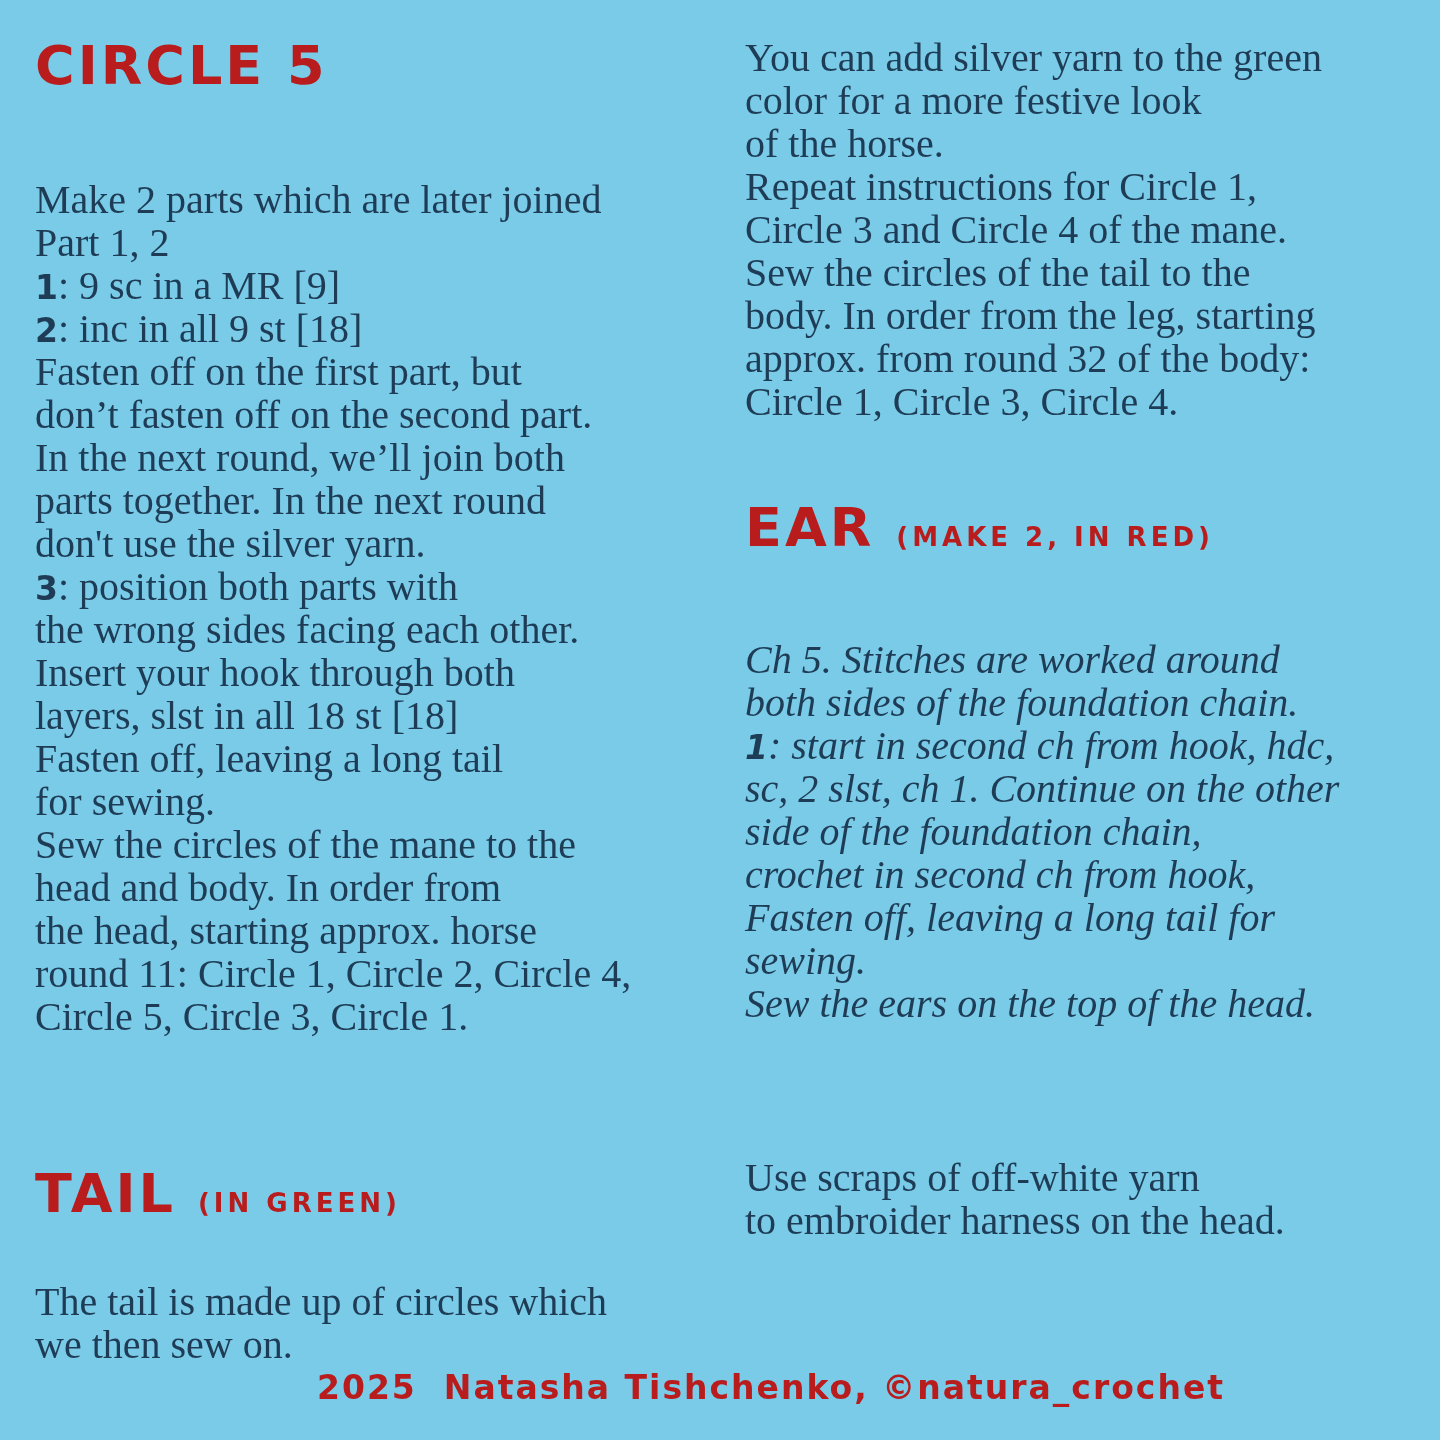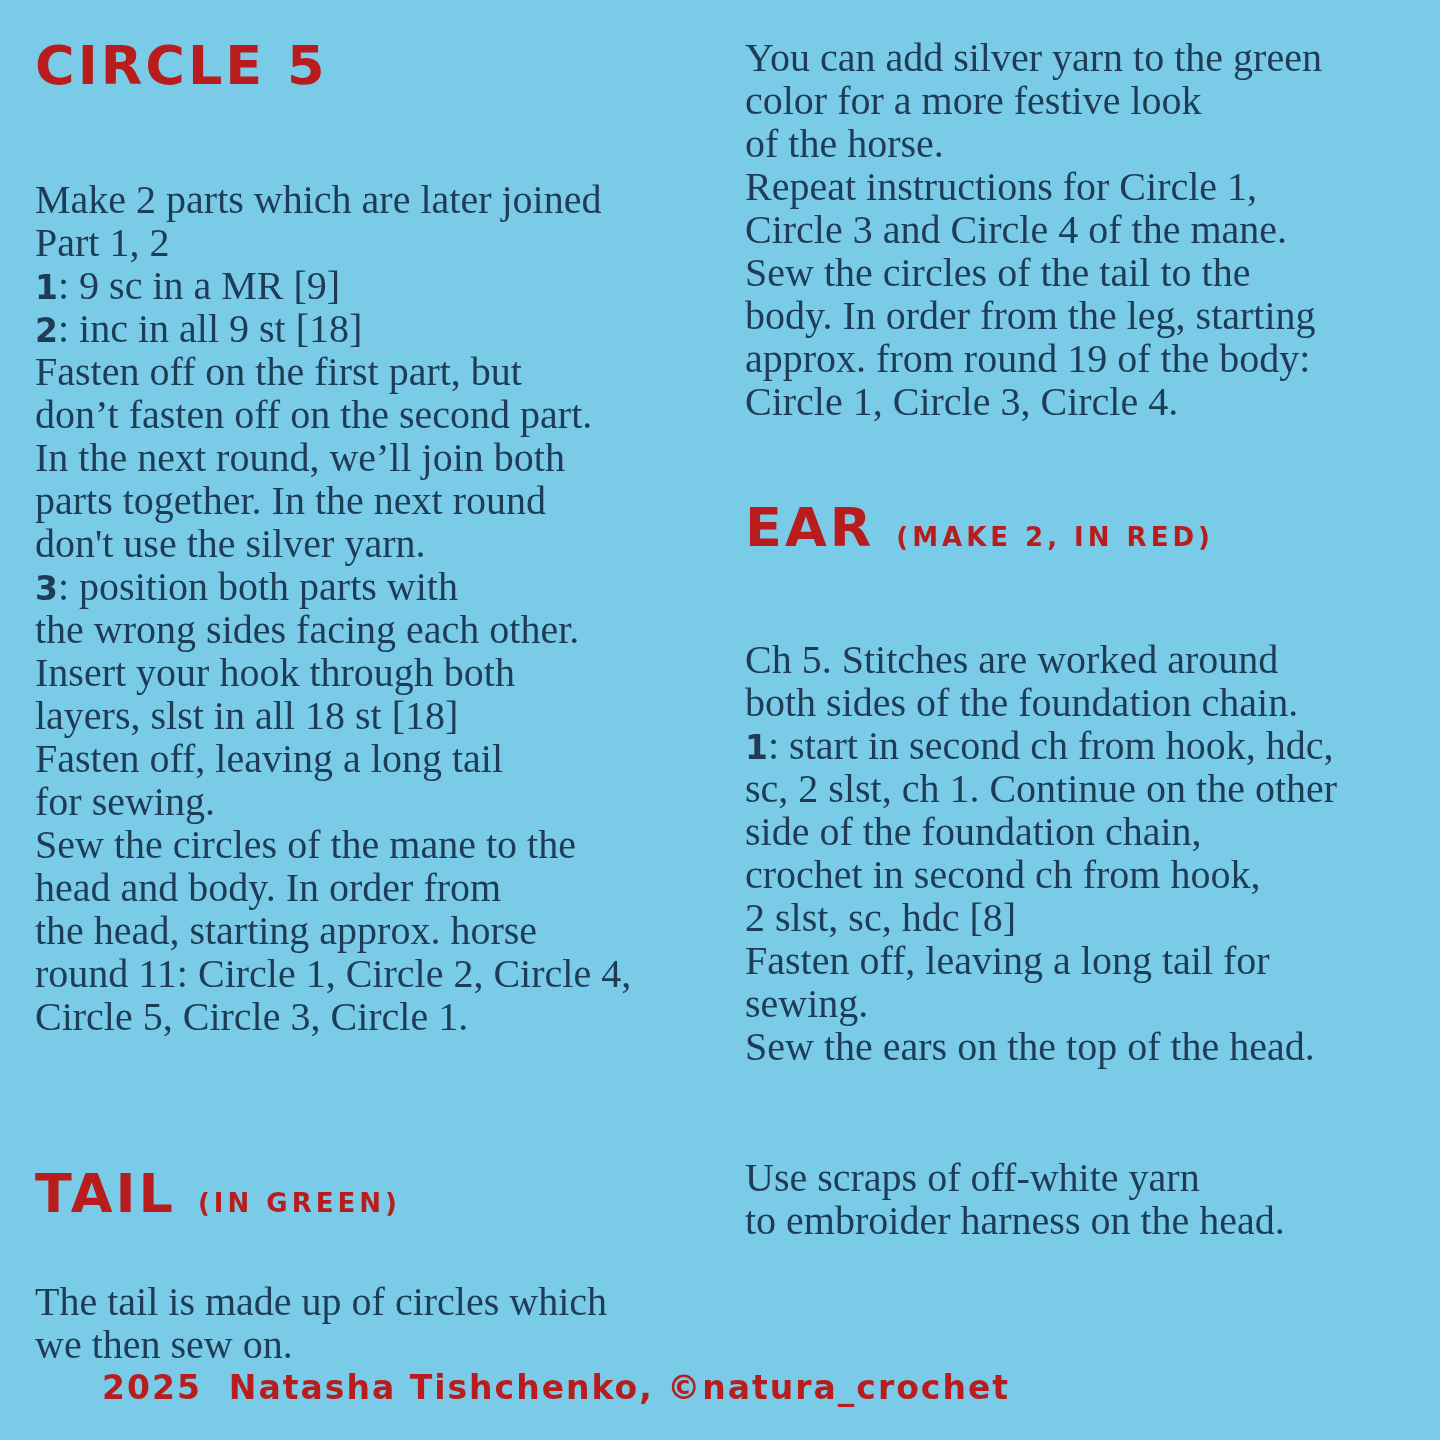--- a/index.html
+++ b/index.html
@@ -25,21 +25,21 @@
   .textblock { font-size: 40px; line-height: 43px; }
   .textblock .line { white-space: nowrap; height: 43px; }
   .textblock .marker {
     font-family: "DejaVu Sans", sans-serif;
     font-weight: bold;
     font-size: 33px;
     color: #1E3C55;
   }
   #footer {
     left: 0; right: 0; top: 1368px;
-    text-align: left;
+    text-align: center;
     padding-left: 102px;
     font-size: 33px;
     letter-spacing: 2px;
     white-space: pre;
   }
 </style>
 </head>
 <body>
 
 <div class="abs bubble heading-main" style="left:35px; top:34px;">CIRCLE 5</div>
@@ -77,36 +77,35 @@
   </div>
 
 <div class="abs textblock" style="left:745px; top:36px;">
     <div class="line"><span>You can add silver yarn to the green</span></div>
     <div class="line"><span>color for a more festive look</span></div>
     <div class="line"><span>of the horse.</span></div>
     <div class="line"><span>Repeat instructions for Circle 1,</span></div>
     <div class="line"><span>Circle 3 and Circle 4 of the mane.</span></div>
     <div class="line"><span>Sew the circles of the tail to the</span></div>
     <div class="line"><span>body. In order from the leg, starting</span></div>
-    <div class="line"><span>approx. from round 19 of the body:</span></div>
+    <div class="line"><span>approx. from round 32 of the body:</span></div>
     <div class="line"><span>Circle 1, Circle 3, Circle 4.</span></div>
   </div>
 
 <div class="abs" style="left:745px; top:496px;">
   <span class="bubble heading-main">EAR</span><span class="bubble heading-sub">(MAKE 2, IN RED)</span>
 </div>
 
-<div class="abs textblock" style="left:745px; top:638px;">
+<div class="abs textblock" style="left:745px; top:638px;font-style:italic;">
     <div class="line"><span>Ch 5. Stitches are worked around</span></div>
     <div class="line"><span>both sides of the foundation chain.</span></div>
     <div class="line"><span class="marker">1</span><span>: start in second ch from hook, hdc,</span></div>
     <div class="line"><span>sc, 2 slst, ch 1. Continue on the other</span></div>
     <div class="line"><span>side of the foundation chain,</span></div>
     <div class="line"><span>crochet in second ch from hook,</span></div>
-    <div class="line"><span>2 slst, sc, hdc [8]</span></div>
     <div class="line"><span>Fasten off, leaving a long tail for</span></div>
     <div class="line"><span>sewing.</span></div>
     <div class="line"><span>Sew the ears on the top of the head.</span></div>
   </div>
 
 <div class="abs textblock" style="left:745px; top:1156px;">
     <div class="line"><span>Use scraps of off-white yarn</span></div>
     <div class="line"><span>to embroider harness on the head.</span></div>
   </div>
 

